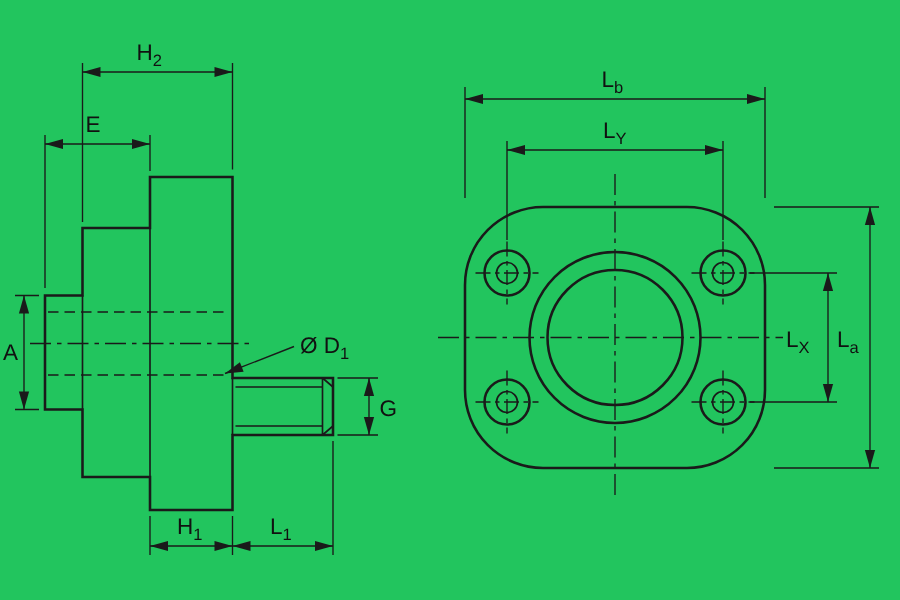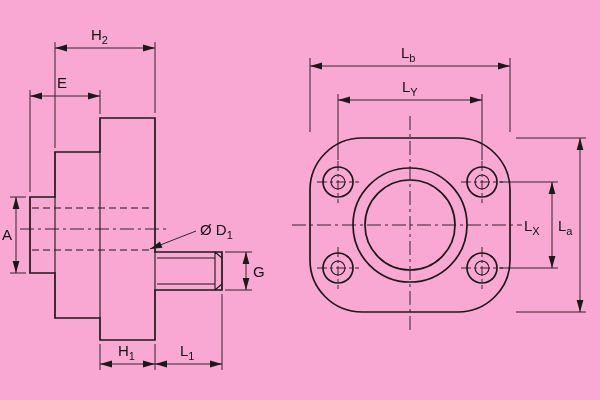--- a/index.html
+++ b/index.html
@@ -4,21 +4,21 @@
 <style>
   html, body {
     margin: 0;
     padding: 0;
     background: #ffffff;
   }
   .stage {
     position: relative;
     width: 600px;
     height: 400px;
-    background: #f9a8d4;
+    background: #22c55e;
     overflow: hidden;
   }
   svg { display: block; }
 
   
   .ol   { fill: none; stroke: #1a1a1a; stroke-width: 1.7; stroke-linejoin: miter; }
   .thin { fill: none; stroke: #1a1a1a; stroke-width: 1.1; }
   .hid  { fill: none; stroke: #1a1a1a; stroke-width: 1.1; stroke-dasharray: 7 4; }
   .cl   { fill: none; stroke: #1a1a1a; stroke-width: 0.9; stroke-dasharray: 14 4 3 4; }
   .clb  { fill: none; stroke: #1a1a1a; stroke-width: 0.9; stroke-dasharray: 10 3 3 3; }

